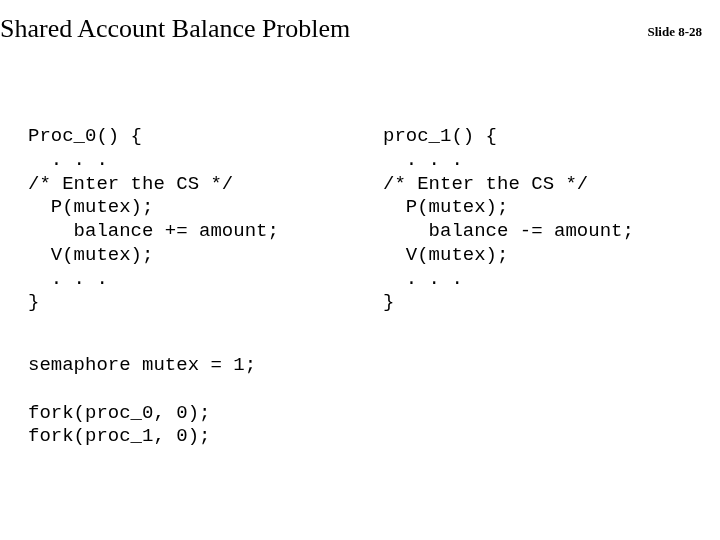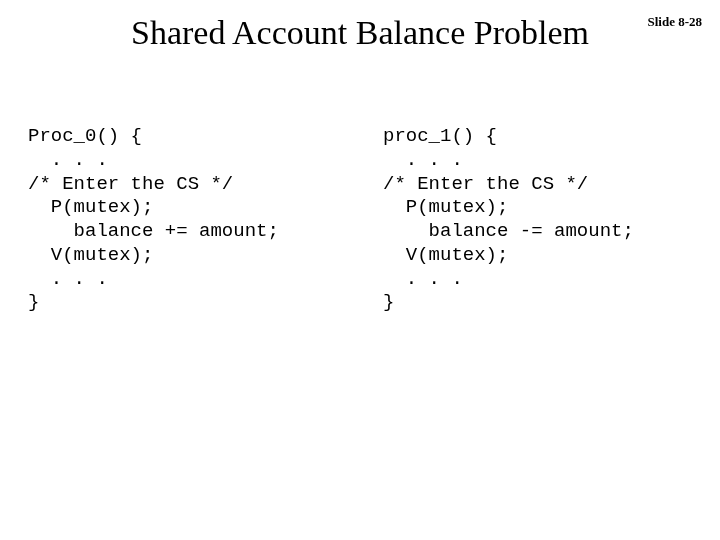--- a/index.html
+++ b/index.html
@@ -13,33 +13,33 @@
     overflow: hidden;
   }
   .slide {
     position: relative;
     width: 720px;
     height: 540px;
     box-sizing: border-box;
   }
   .slide-number {
     position: absolute;
-    top: 14px;
+    top: 24px;
     right: 18px;
     font-size: 13px;
     font-weight: bold;
     font-family: "Times New Roman", Times, serif;
   }
   .title {
     position: absolute;
     top: 14px;
     left: 0;
     width: 100%;
-    text-align: center;
-    font-size: 34px;
+    text-align: left;
+    font-size: 26px;
     font-family: "Times New Roman", Times, serif;
     color: #000000;
   }
   .title-inner {
     display: inline-block;
     padding-left: 0px;
   }
   .code-area {
     position: absolute;
     top: 125px;
@@ -94,14 +94,18 @@
     <div class="col col-right">proc_1() {
   . . .
 /* Enter the CS */
   P(mutex);
     balance -= amount;
   V(mutex);
   . . .
 }</div>
   </div>
 
+  <div class="bottom-code">semaphore mutex = 1;
+
+fork(proc_0, 0);
+fork(proc_1, 0);</div>
 
 </div>
 
 </body></html>

